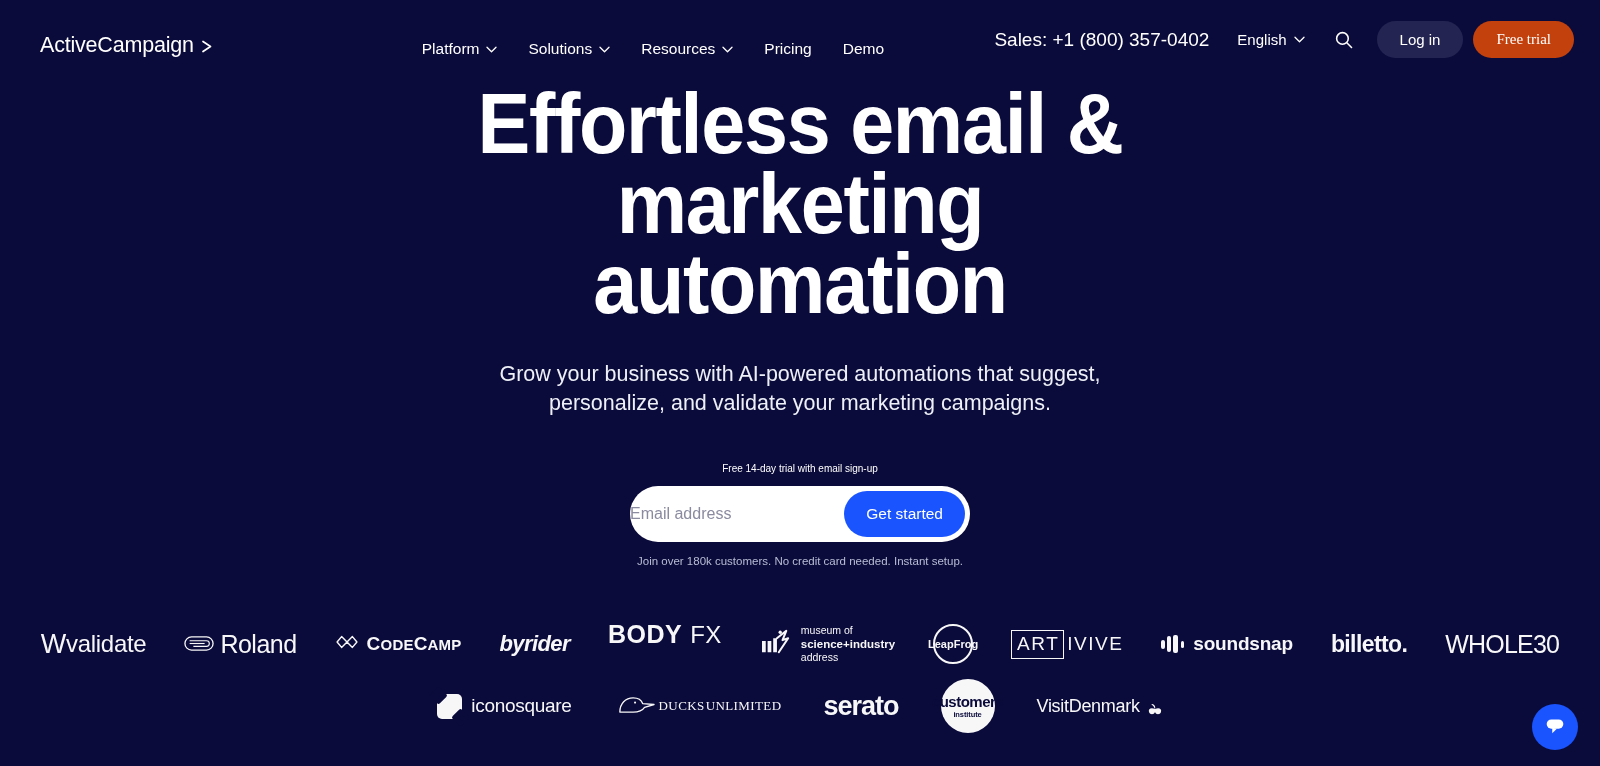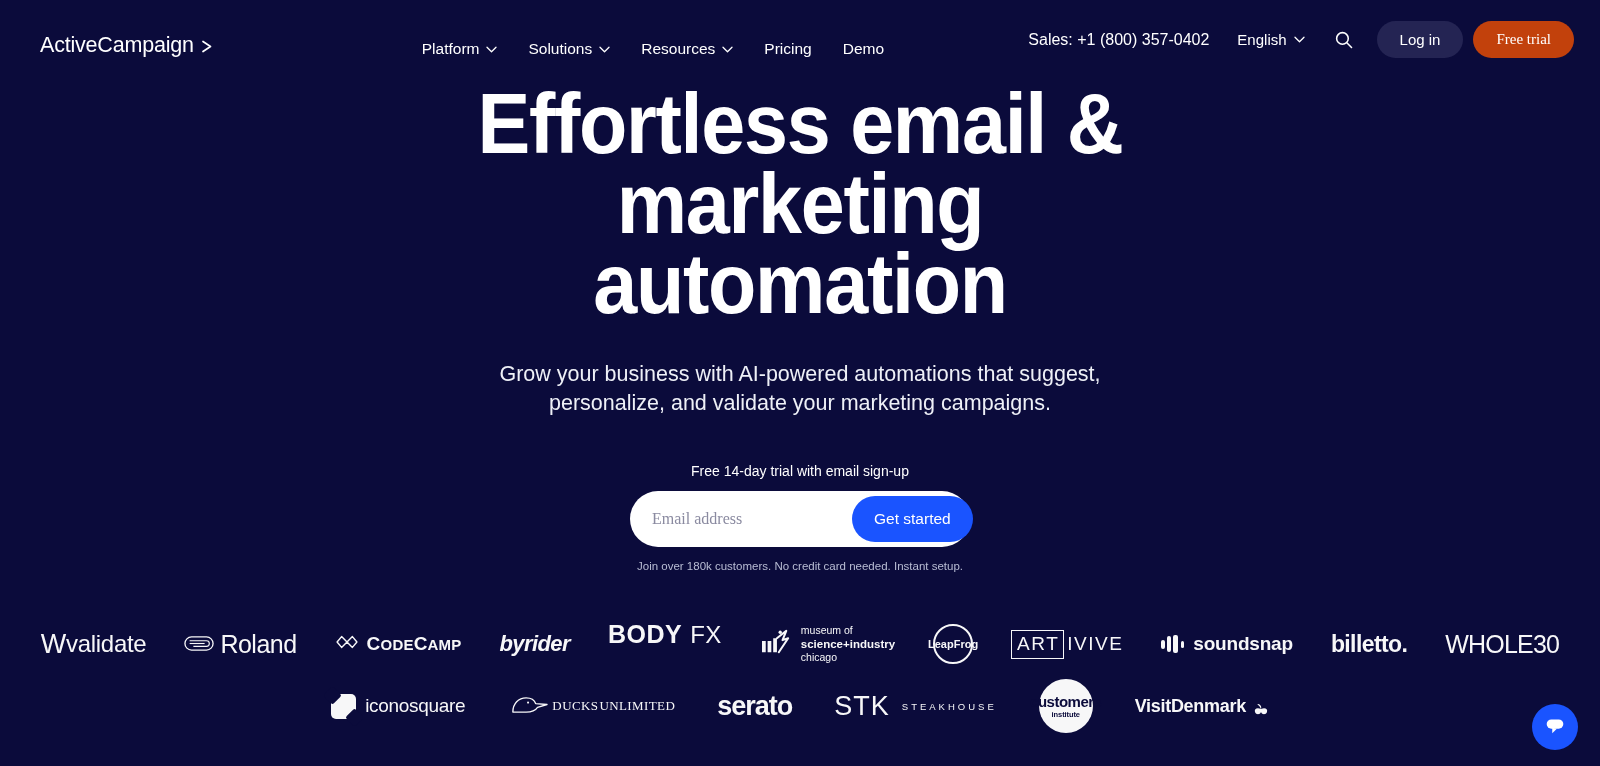--- a/index.html
+++ b/index.html
@@ -69,21 +69,21 @@
   }
   .chev svg { display: block; }
 
   .nav-right {
     margin-left: auto;
     display: flex;
     align-items: center;
     gap: 0;
   }
   .sales-phone {
-    font-size: 16px;
+    font-size: 19px;
     color: #ffffff;
     white-space: nowrap;
     margin-right: 28px;
     cursor: pointer;
   }
   .lang {
     display: flex;
     align-items: center;
     gap: 7px;
     font-size: 15px;
@@ -145,21 +145,21 @@
     line-height: 1.34;
     color: #eef0f7;
     max-width: 720px;
     margin-left: auto;
     margin-right: auto;
     font-weight: 400;
   }
 
   .trial-note {
     margin-top: 45px;
-    font-size: 14px;
+    font-size: 10px;
     color: #ffffff;
   }
 
   
   .signup-wrap {
     margin-top: 12px;
     display: flex;
     justify-content: center;
   }
   .signup {
@@ -171,23 +171,22 @@
     align-items: center;
     padding: 5px 5px 5px 0;
     position: relative;
   }
   .email-input {
     flex: 1;
     border: none;
     outline: none;
     background: transparent;
     font-size: 16px;
-    font-family: Liberation Serif, serif;
+    font-family: Liberation Sans, sans-serif;
     color: #14143a;
-    padding-left: 22px;
   }
   .email-input::placeholder { color: #8a8aa0; }
   .btn-get {
     background: #1a54ff;
     color: #ffffff;
     border: none;
     border-radius: 28px;
     font-size: 15.5px;
     font-family: inherit;
     padding: 0 22px;
@@ -288,21 +287,21 @@
   .b-stk .sh { font-size: 9.5px; letter-spacing: 3px; font-weight: 400; }
 
   .b-sundance {
     width: 54px; height: 54px; background: #ffffff; border-radius: 50%;
     display: flex; flex-direction: column; align-items: center; justify-content: center;
     color: #0b0b3b;
   }
   .b-sundance .s1 { font-size: 15px; font-weight: 700; letter-spacing: -0.5px; line-height: 1; }
   .b-sundance .s2 { font-size: 7.5px; font-weight: 700; letter-spacing: -0.1px; margin-top: 1px; }
 
-  .b-visitdenmark { display: flex; align-items: center; gap: 7px; font-size: 18px; font-weight: 700; letter-spacing: -0.3px; }
+  .b-visitdenmark { display: flex; align-items: center; gap: 7px; font-size: 18px; font-weight: 400; letter-spacing: -0.3px; }
   .vd-mark { width: 16px; height: 13px; position: relative; }
 
   
   .chat-widget {
     position: absolute;
     right: 22px;
     bottom: 16px;
     width: 46px;
     height: 46px;
     background: #1a54ff;
@@ -445,21 +444,21 @@
       <span>
         <svg viewBox="0 0 34 30" width="32" height="28" aria-hidden="true">
           <path d="M2 26 V14 h4 v12 z M8 26 V14 h4 v12 z M14 26 V11 h4 v15 z" fill="#fff"></path>
           <path d="M18 11 L28 3 L24 13 L30 11 L20 26" fill="none" stroke="#fff" stroke-width="2.2" stroke-linejoin="round" stroke-linecap="round"></path>
           <circle cx="21.5" cy="4.5" r="1.8" fill="#fff"></circle>
         </svg>
       </span>
       <span class="msi-text">
         <div class="l1">museum of</div>
         <div class="l2">science+industry</div>
-        <div class="l3">chicago</div>
+        <div class="l3">address</div>
       </span>
     </div>
 
     <div class="brand">
       <span class="b-leapfrog">
         <span>Leap</span>
         <span>Frog</span>
       </span>
     </div>
 
@@ -496,24 +495,20 @@
           <path d="M6 18 C6 9, 12 3, 20 3 C26 3, 29 6, 30 9 L42 10 L32 13 C30 16, 26 18, 20 18 Z" fill="none" stroke="#fff" stroke-width="1.4" stroke-linejoin="round"></path>
           <circle cx="22" cy="8" r="1.1" fill="#fff"></circle>
         </svg>
       </span>
       <span class="dtxt">DUCKS</span>
       <span class="dtxt">UNLIMITED</span>
     </div>
 
     <div class="brand b-serato">serato</div>
 
-    <div class="brand b-stk">
-      <span class="stk">STK</span>
-      <span class="sh">STEAKHOUSE</span>
-    </div>
 
     <div class="brand">
       <span class="b-sundance">
         <span class="s1">customers</span>
         <span class="s2">institute</span>
       </span>
     </div>
 
     <div class="brand b-visitdenmark">
       <span>VisitDenmark</span>

